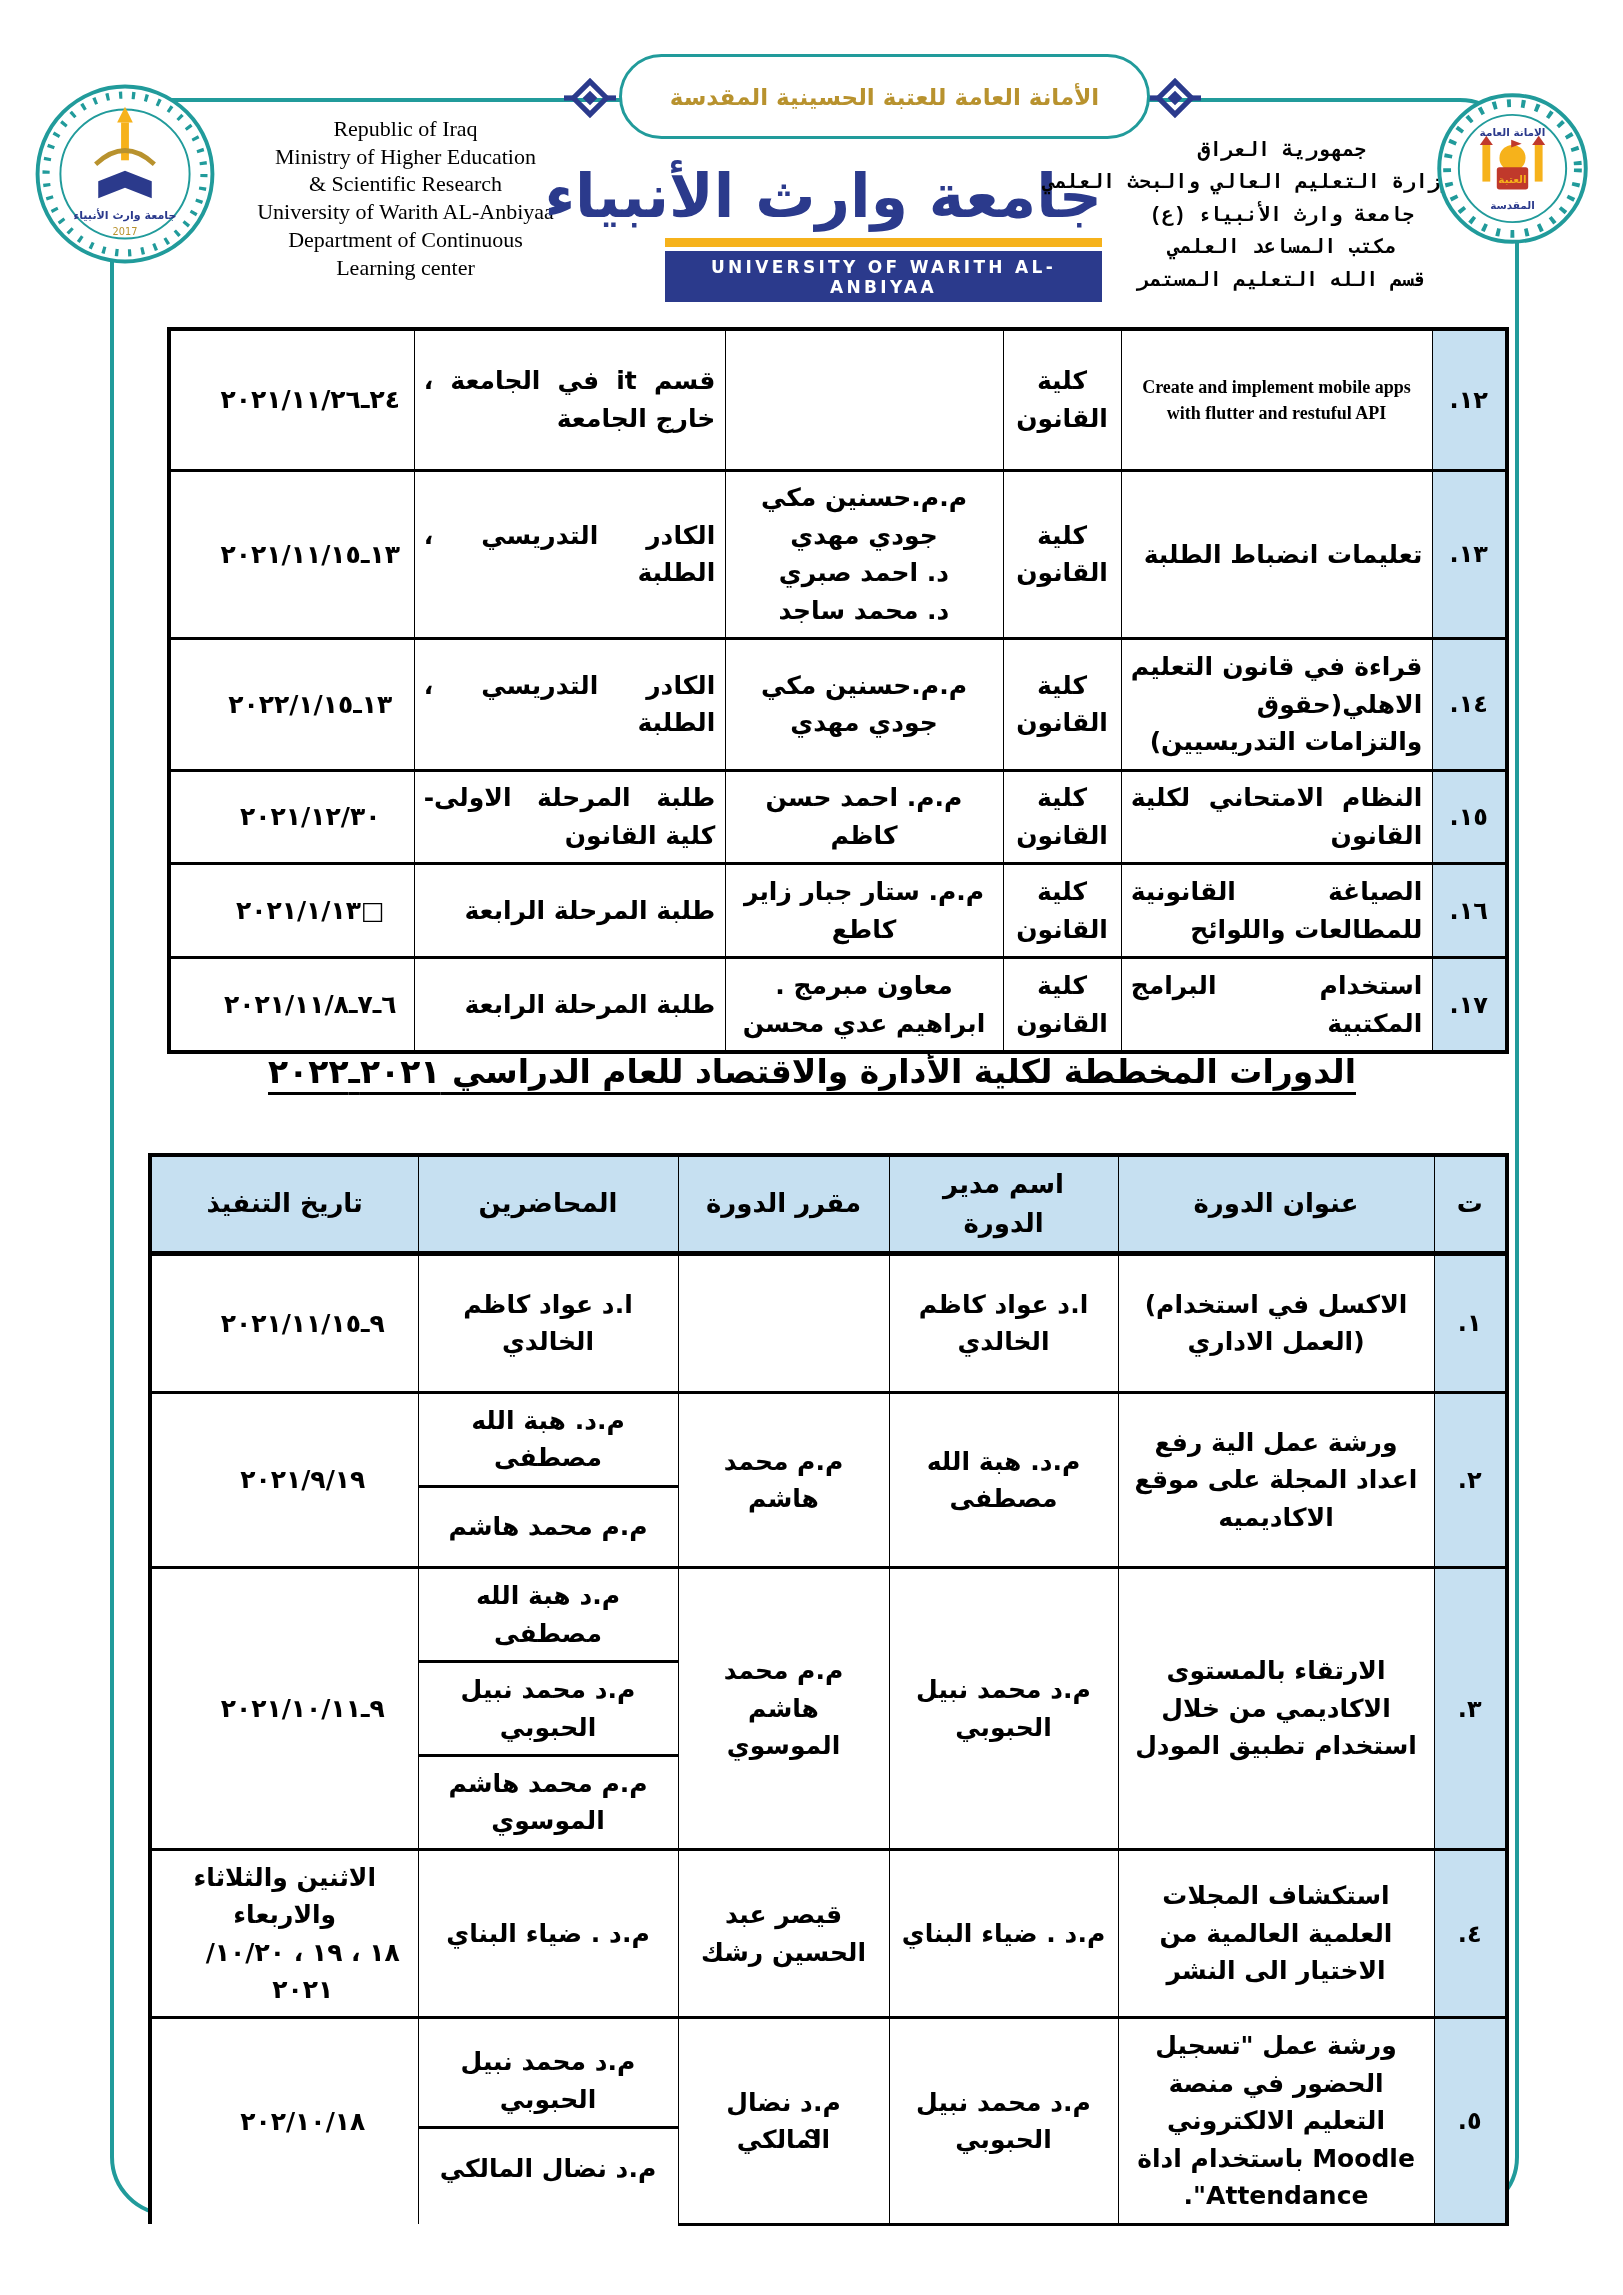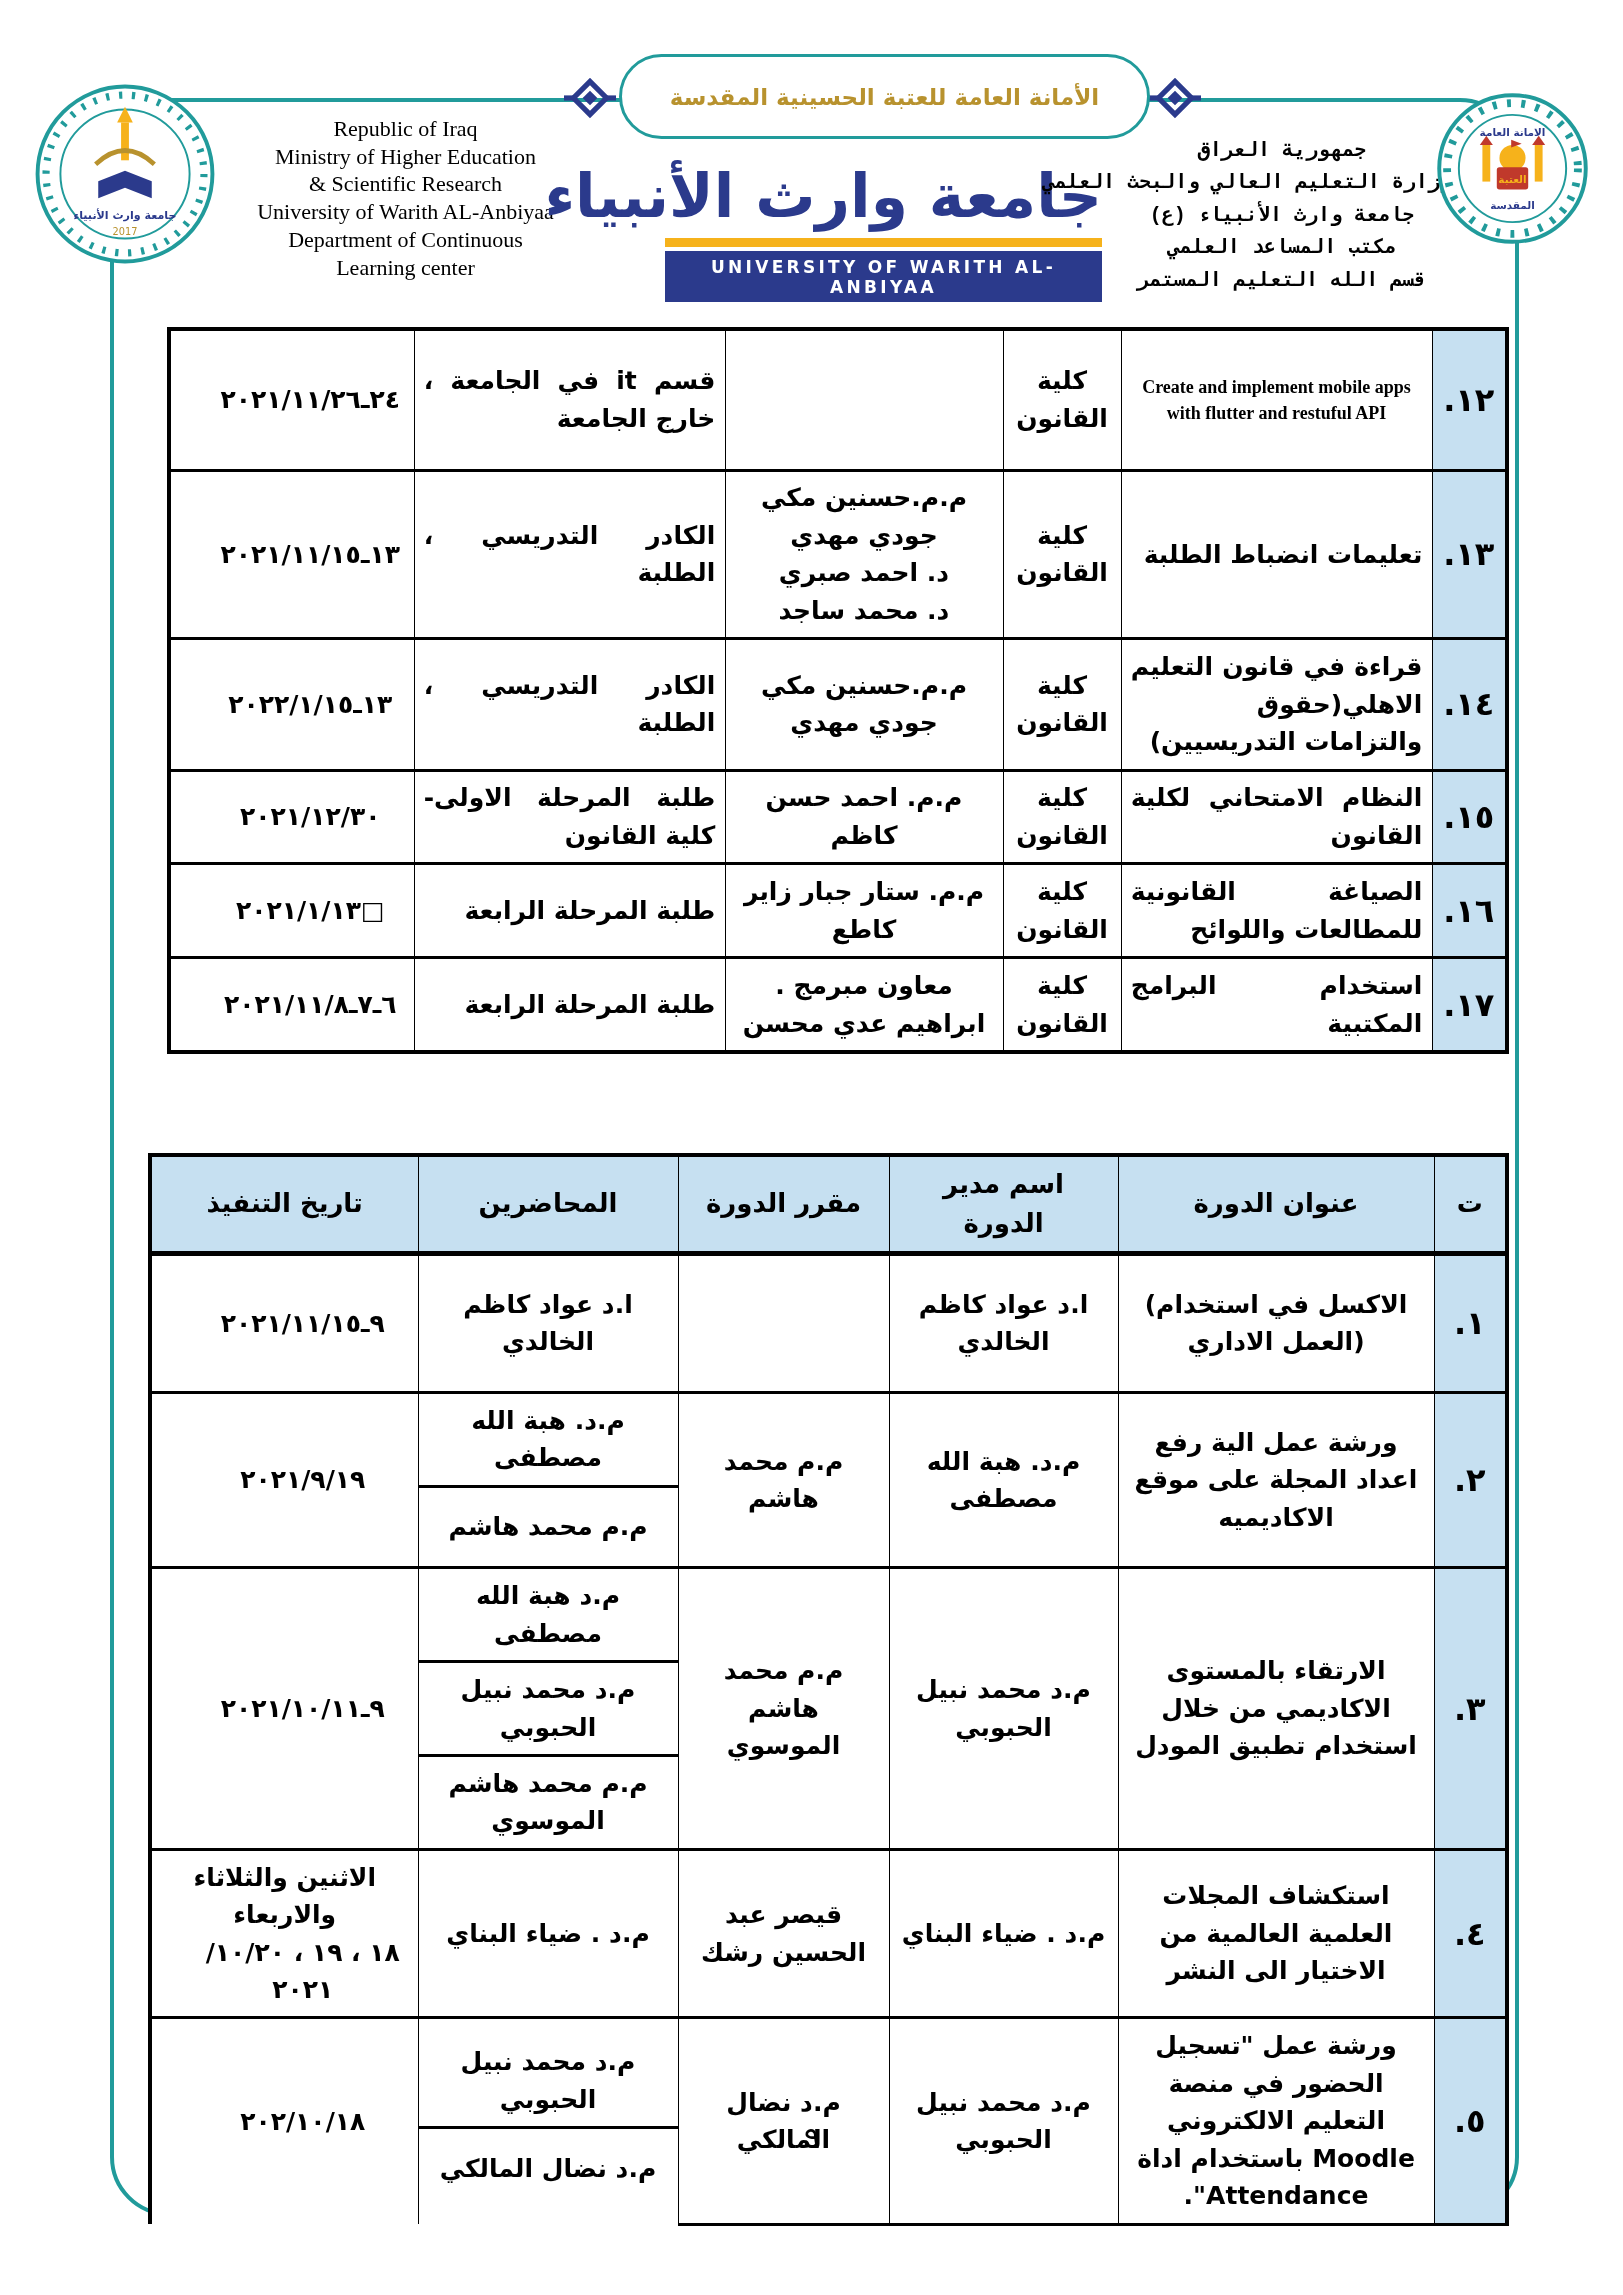--- a/index.html
+++ b/index.html
@@ -35,21 +35,21 @@
   .seal.r{left:1434px;top:90px;}
   
   .tbl{position:absolute;border-collapse:collapse;direction:rtl;background:#fff;
        font-weight:700;font-size:25px;line-height:1.5;table-layout:fixed;}
   .tbl td{border:1.3px solid #000;border-top-width:3.3px;border-bottom-width:3.3px;
           padding:7.9px 9.2px;vertical-align:middle;text-align:center;overflow:hidden;}
   .t1{left:167px;top:327px;width:1338px;border:4.6px solid #000;}
   .t2{left:148px;top:1153px;width:1358px;border:4.6px solid #000;border-bottom:none;}
   .t2 tr.head td{background:var(--blue-cell);border-bottom-width:5.2px;font-size:26px;}
   td.blue{background:var(--blue-cell);}
-  td.no{font-size:32px;}
+  td.no{font-size:24px;}
   td.jt{text-align:justify;}
   .en{font-family:"Liberation Serif",serif;font-size:18px;font-weight:700;
       text-align:center;direction:ltr;line-height:1.45;}
   .num{direction:ltr;unicode-bidi:bidi-override;margin-left:36px;}
   td.lect{padding:0;height:100%;}
   .stack{display:flex;flex-direction:column;height:100%;}
   .sub{flex:1;display:flex;flex-direction:column;justify-content:center;
        padding:7.9px 6.5px;min-height:63px;}
   .sub + .sub{border-top:3.3px solid #000;}
   .t2 td.open{border-bottom:none;}
@@ -255,20 +255,23 @@
           <td class="jt">
             <div>طلبة المرحلة الرابعة</div>
           </td>
           <td>
             <div class="num">٢٠٢١/١١/٨ـ٧ـ٦</div>
           </td>
         </tr>
       </tbody>
     </table>
 
+  <div class="sect">
+    <span>الدورات المخططة لكلية الأدارة والاقتصاد للعام الدراسي ٢٠٢١ـ٢٠٢٢</span>
+  </div>
 
   <table class="tbl t2" id="table2">
       <colgroup>
         <col style="width: 73px;">
         <col style="width: 316px;">
         <col style="width: 229px;">
         <col style="width: 211px;">
         <col style="width: 260px;">
         <col style="width: 268px;">
       </colgroup>

